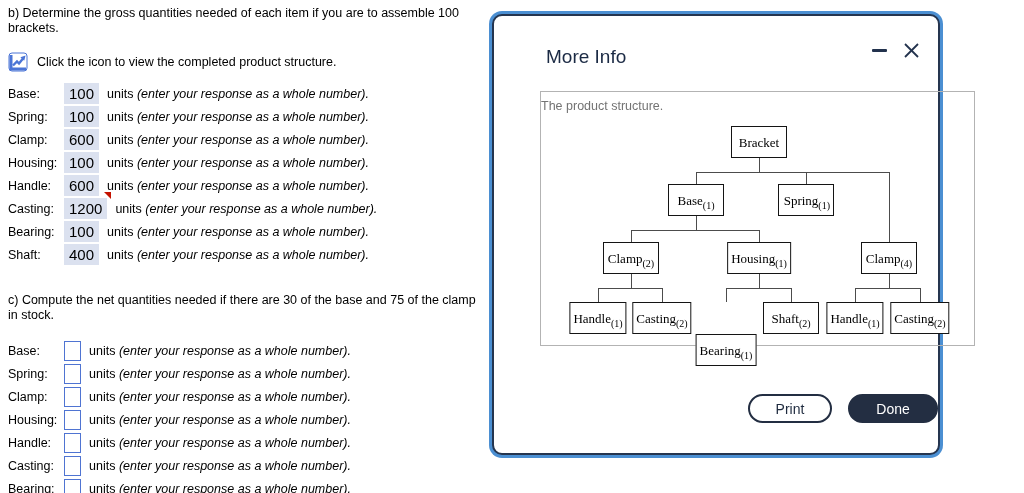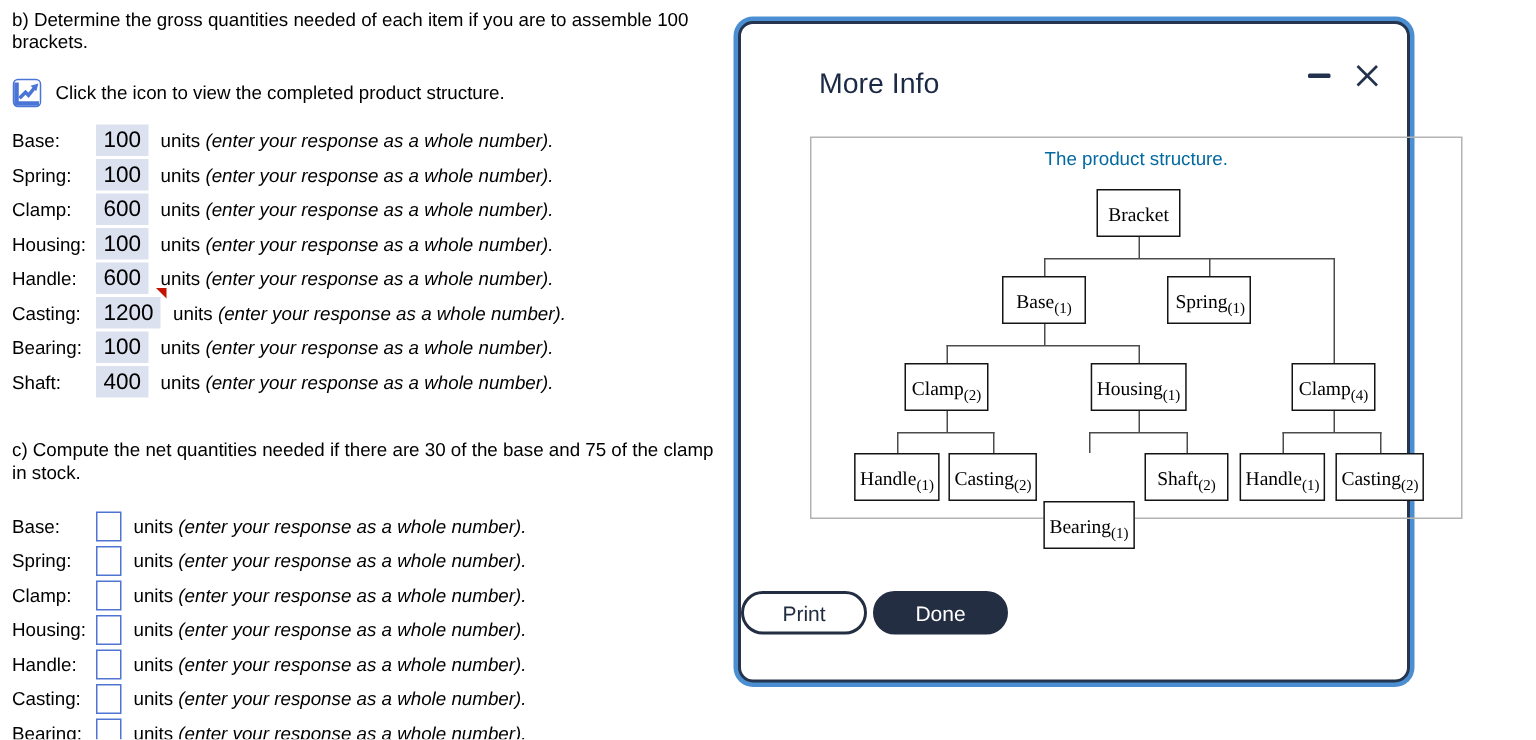--- a/index.html
+++ b/index.html
@@ -25,29 +25,29 @@
   .q-c{margin-top:27px;}
   
   #modal{position:absolute;left:492px;top:14px;width:448px;height:441px;background:#fff;
          border:2px solid #25354f;border-radius:10px;box-shadow:0 0 0 3px #4b8fd2;box-sizing:border-box;}
   .modal-title{position:absolute;left:52px;top:30px;font-size:19px;font-weight:500;color:#1b2a44;}
   .win-controls{position:absolute;top:24px;right:16px;display:flex;align-items:center;gap:12px;}
   .win-btn{background:none;border:none;padding:2px;cursor:pointer;display:flex;align-items:center;justify-content:center;}
   .min-dash{display:block;width:15px;height:3px;background:#22324d;border-radius:1px;}
   
   .diagram{position:absolute;left:46px;top:75px;width:433px;height:253px;border:1px solid #b3b3b3;}
-  .diagram-caption{position:absolute;left:0;right:0;top:7px;text-align:center;font-size:12.5px;color:#0369a1;}
+  .diagram-caption{position:absolute;left:0;right:0;top:7px;font-size:12.5px;color:#737373;}
   #tree-canvas{position:absolute;left:0;top:0;right:0;bottom:0;}
   .tnode{position:absolute;height:32px;line-height:31px;min-width:56px;padding:0 3px;
          border:1px solid #141414;background:#fff;text-align:center;white-space:nowrap;
          font-family:"Liberation Serif",serif;font-size:13px;transform:translateX(-50%);box-sizing:border-box;}
   .tnode sub{font-size:10px;}
   .tline{position:absolute;background:#4c4c4c;}
   
-  .btn-row{position:absolute;left:0;right:0;top:378px;display:flex;justify-content:flex-start;gap:4px;}
+  .btn-row{position:absolute;left:0;right:0;top:378px;display:flex;justify-content:flex-end;gap:16px;}
   .pill{height:29px;border-radius:15px;font-family:"Liberation Sans",sans-serif;font-size:14px;
         display:flex;align-items:center;justify-content:center;cursor:pointer;}
   .print-btn{background:#fff;border:2px solid #232e42;color:#1e2a3e;min-width:84px;padding:0 14px;}
   .done-btn{background:#232e42;border:2px solid #232e42;color:#fff;min-width:90px;padding:0 14px;}
 </style>
 </head>
 <body>
 
 <div id="stage">
 

